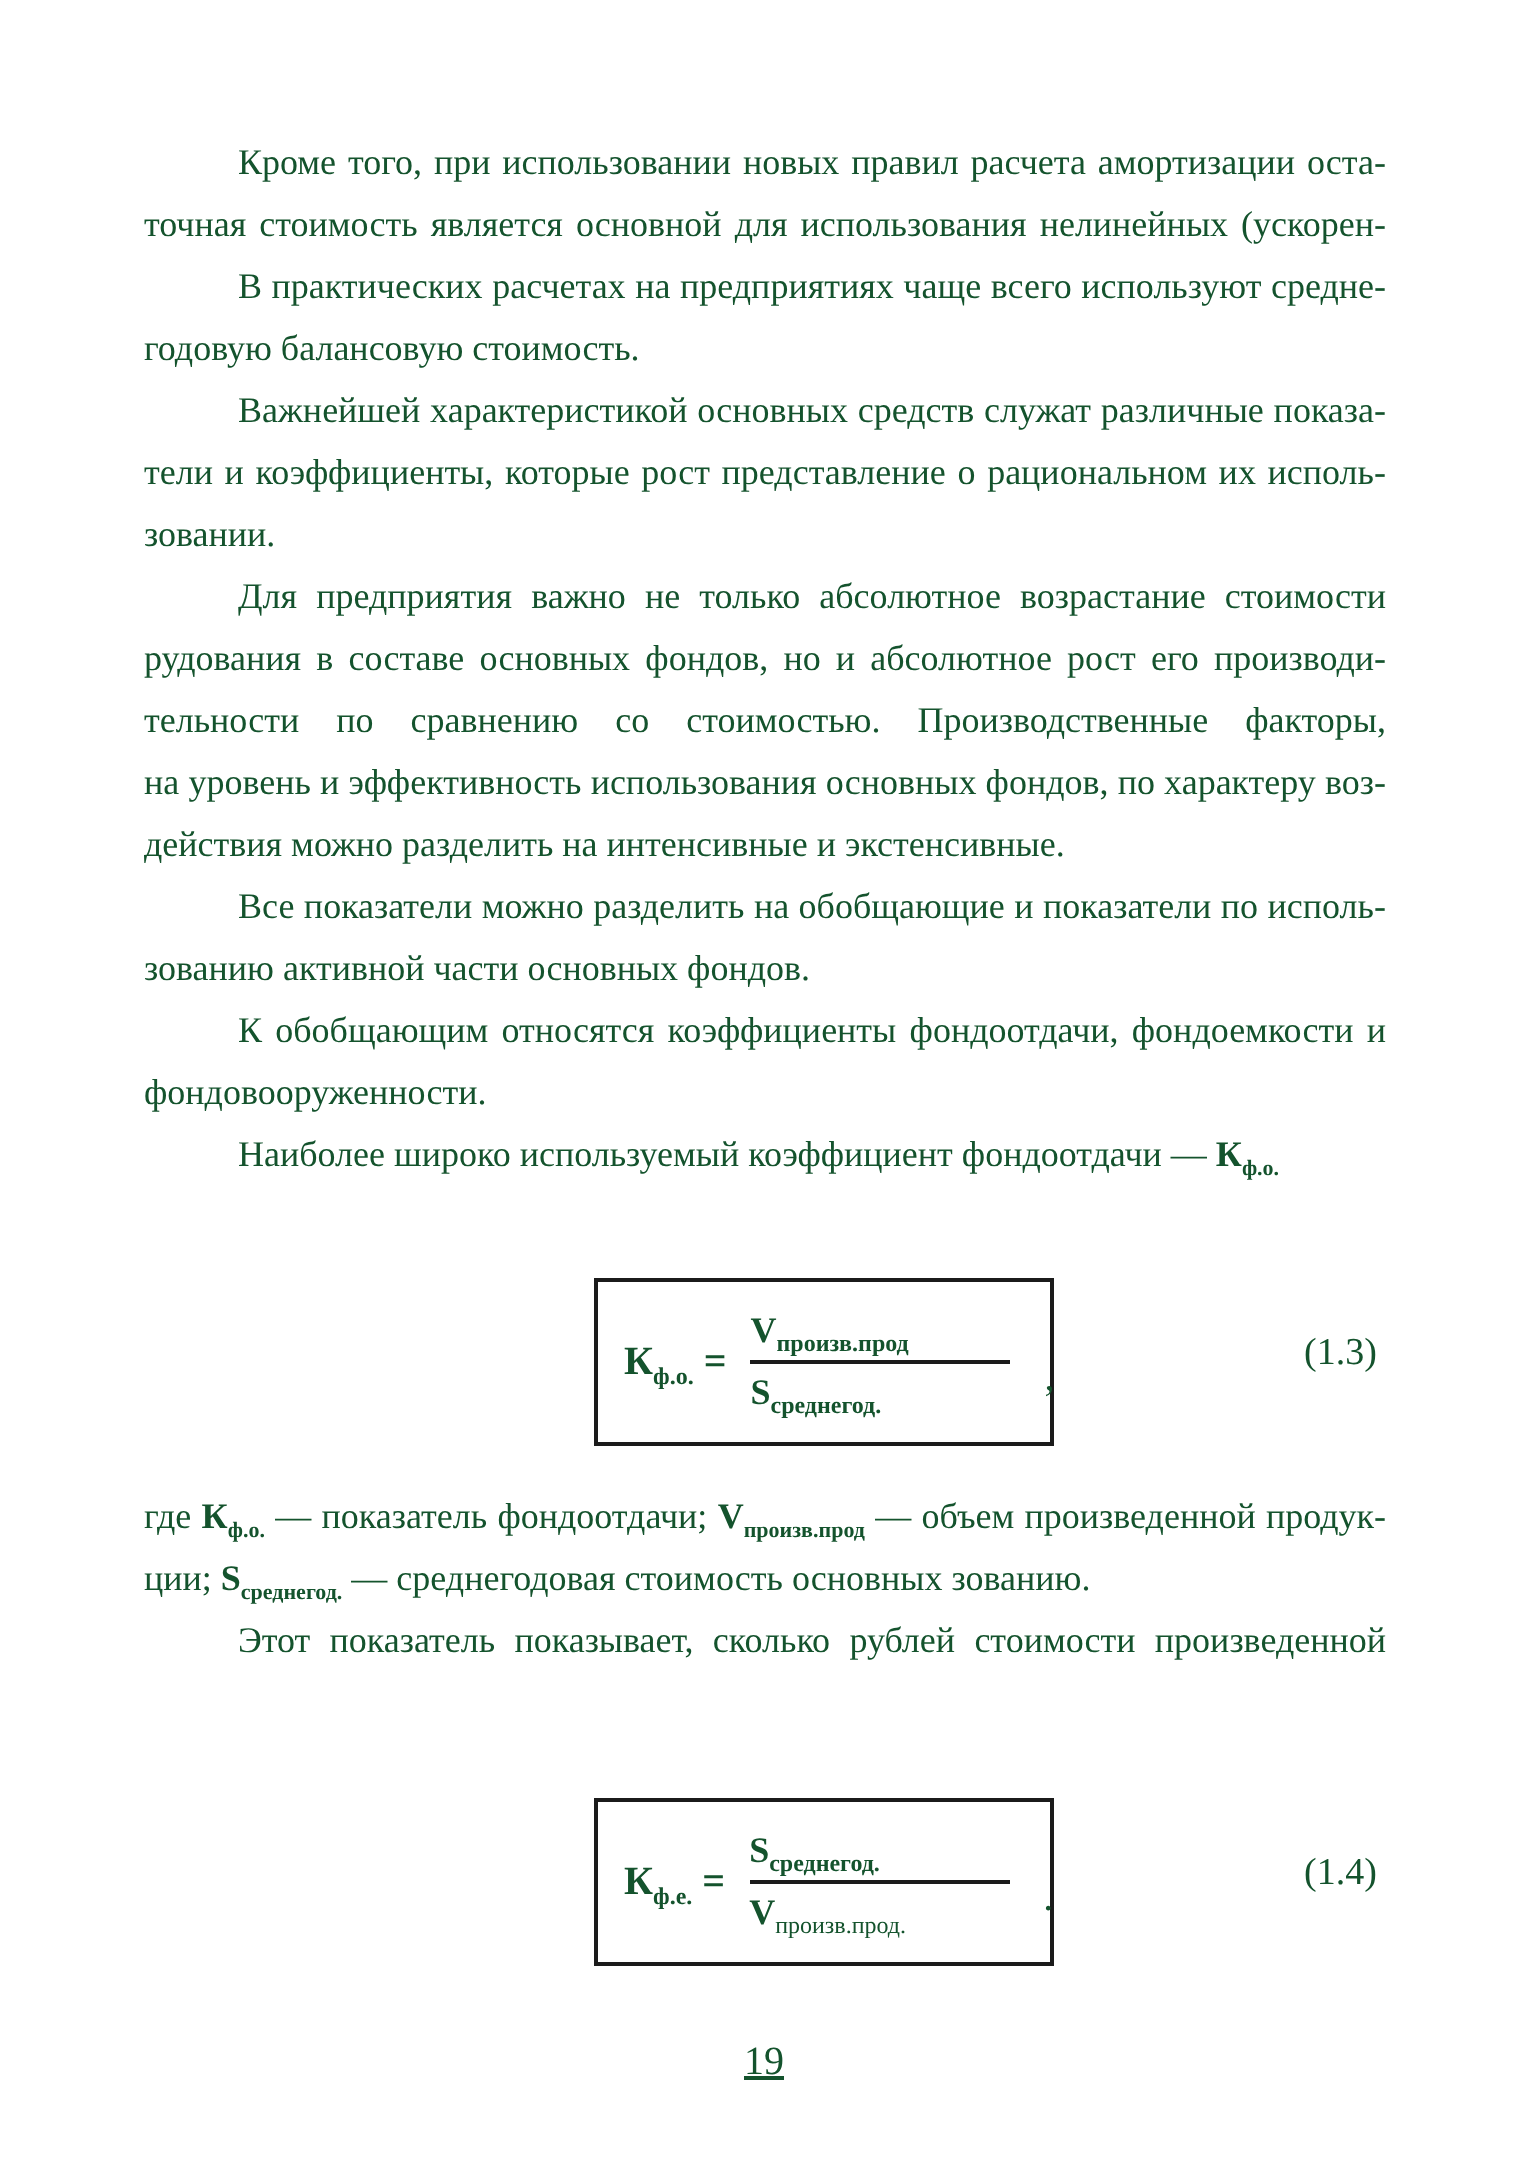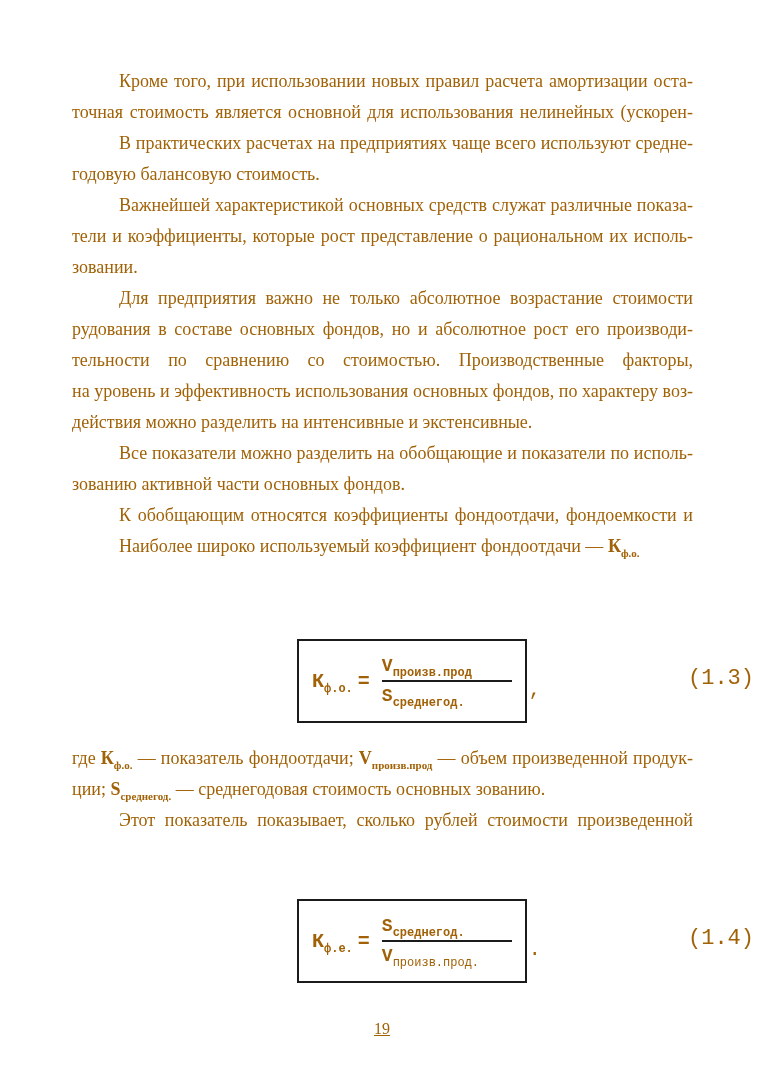--- a/index.html
+++ b/index.html
@@ -1,49 +1,49 @@
 <!DOCTYPE html>
 <html><head>
 <meta charset="utf-8">
 <style>
   * { box-sizing: border-box; }
   html, body { margin: 0; padding: 0; }
   body { width: 764px; height: 1080px; background: #ffffff; overflow: hidden; }
   .page {
     position: relative; width: 764px; height: 1080px; background: #ffffff;
-    font-family: "Liberation Serif", serif; color: #a16207;
+    font-family: "Liberation Serif", serif; color: #14532d;
   }
   .tblock { position: absolute; left: 72px; width: 621px; font-size: 18px; line-height: 31px; }
   .b1 { top: 66px; }
   .b2 { top: 743px; }
   .line { text-align: justify; text-align-last: justify; height: 31px; overflow: hidden; }
   .line.last { text-align-last: left; }
   .line.indent { text-indent: 47px; }
   b { font-weight: bold; }
   sub { line-height: 0; }
   .tsub { font-size: 11px; }
-  .formula-area { position: absolute; left: 0; width: 676px; height: 84px; font-family: Liberation Mono, monospace; }
+  .formula-area { position: absolute; left: 0; width: 676px; height: 84px; }
   .fa13 { top: 639px; }
   .fa14 { top: 899px; }
   .fbox {
     position: absolute; left: 297px; top: 0; width: 230px; height: 84px;
     border: 2px solid #1b1b1b; display: flex; align-items: center; padding-left: 13px;
     background: #ffffff;
   }
   .f-lhs { font-weight: bold; font-size: 20px; white-space: nowrap; }
   .f-lhs sub { font-size: 12px; }
   .eqsign { margin-left: 5px; }
   .frac { display: flex; flex-direction: column; align-items: flex-start; margin-left: 12px; min-width: 140px; }
   .num, .den { font-size: 18px; font-weight: bold; white-space: nowrap; }
   .num sub, .den sub { font-size: 12px; }
   .rsub { font-weight: normal !important; }
   .bar { width: 130px; border-top: 2px solid #1b1b1b; margin: 4px 0; height: 0; }
   .f-punct { font-size: 20px; margin-left: 7px; margin-top: 16px; }
-  .eq-label { position: absolute; left: 688px; top: 27px; font-size: 22px; }
-  .pagenum { position: absolute; top: 1020px; left: 0; width: 764px; text-align: center; font-size: 16px; text-decoration: underline; }
+  .eq-label { position: absolute; left: 652px; top: 27px; font-size: 19px; }
+  .pagenum { position: absolute; top: 1020px; left: 0; width: 764px; text-align: center; font-size: 20px; text-decoration: underline; }
 </style>
 </head>
 <body>
 
 <div class="page">
 
   <div class="tblock b1">
     <div class="line indent just"><span>Кроме того, при использовании новых правил расчета амортизации оста-</span></div>
     <div class="line"><span>точная стоимость является основной для использования нелинейных (ускорен-</span></div>
     <div class="line indent"><span>В практических расчетах на предприятиях чаще всего используют средне-</span></div>
@@ -52,20 +52,21 @@
     <div class="line"><span>тели и коэффициенты, которые рост представление о рациональном их исполь-</span></div>
     <div class="line last"><span>зовании.</span></div>
     <div class="line indent"><span>Для предприятия важно не только абсолютное возрастание стоимости обо-</span></div>
     <div class="line"><span>рудования в составе основных фондов, но и абсолютное рост его производи-</span></div>
     <div class="line"><span>тельности по сравнению со стоимостью. Производственные факторы, влияющие</span></div>
     <div class="line"><span>на уровень и эффективность использования основных фондов, по характеру воз-</span></div>
     <div class="line last"><span>действия можно разделить на интенсивные и экстенсивные.</span></div>
     <div class="line indent"><span>Все показатели можно разделить на обобщающие и показатели по исполь-</span></div>
     <div class="line last"><span>зованию активной части основных фондов.</span></div>
     <div class="line indent"><span>К обобщающим относятся коэффициенты фондоотдачи, фондоемкости и</span></div>
+    <div class="line last"><span>фондовооруженности.</span></div>
     <div class="line indent last"><span>Наиболее широко используемый коэффициент фондоотдачи — </span><b><span>К</span><sub class="tsub">ф.о.</sub></b></div>
   </div>
 
   <div class="formula-area fa13">
     <div class="fbox">
       <span class="f-lhs"><span>К</span><sub>ф.о.</sub><span class="eqsign">=</span></span>
       <span class="frac">
         <span class="num"><span>V</span><sub>произв.прод</sub></span>
         <span class="bar"></span>
         <span class="den"><span>S</span><sub>среднегод.</sub></span>

